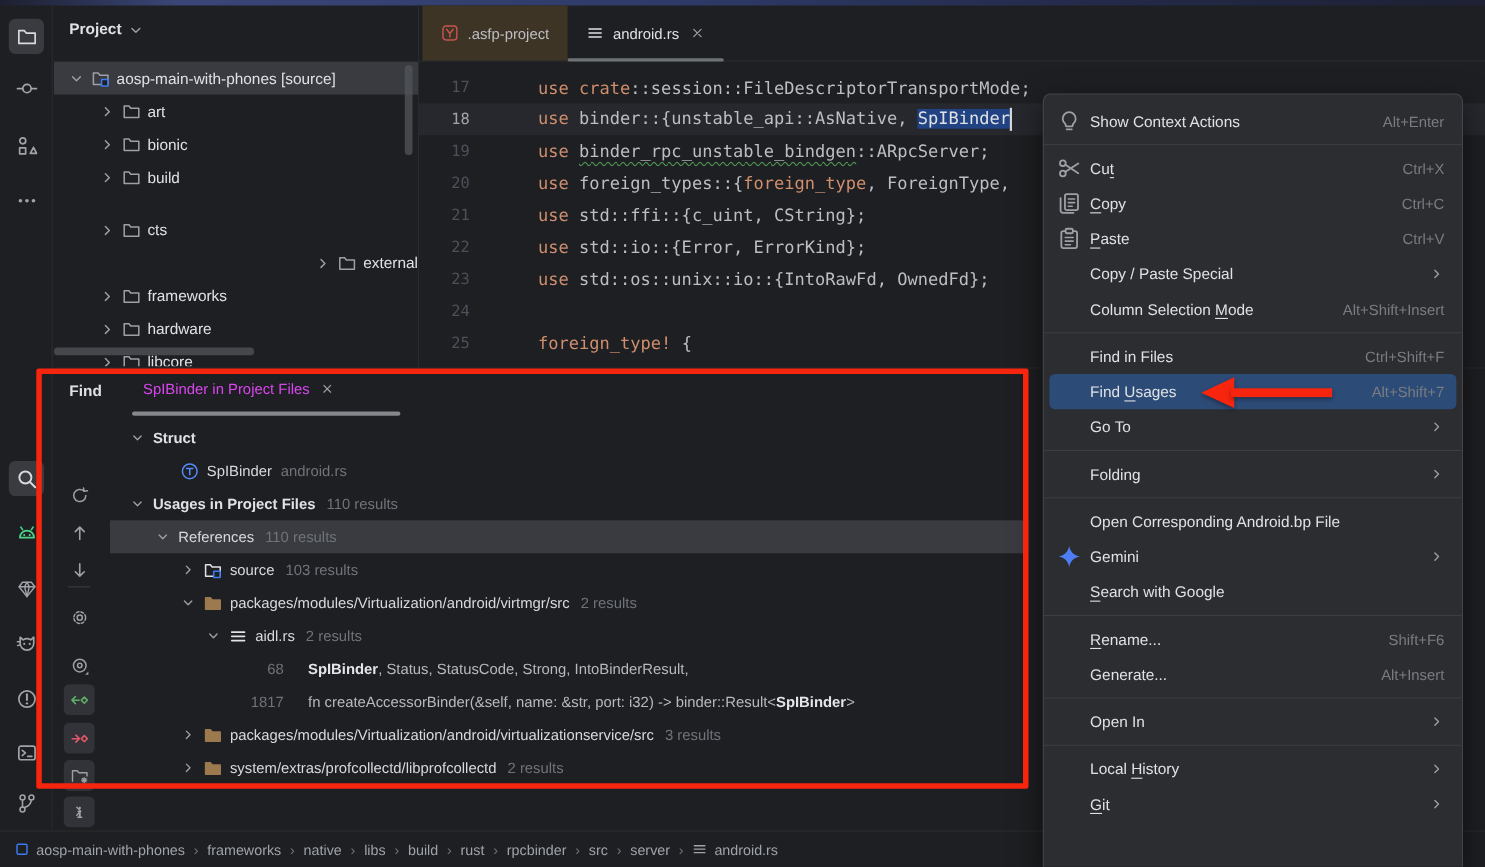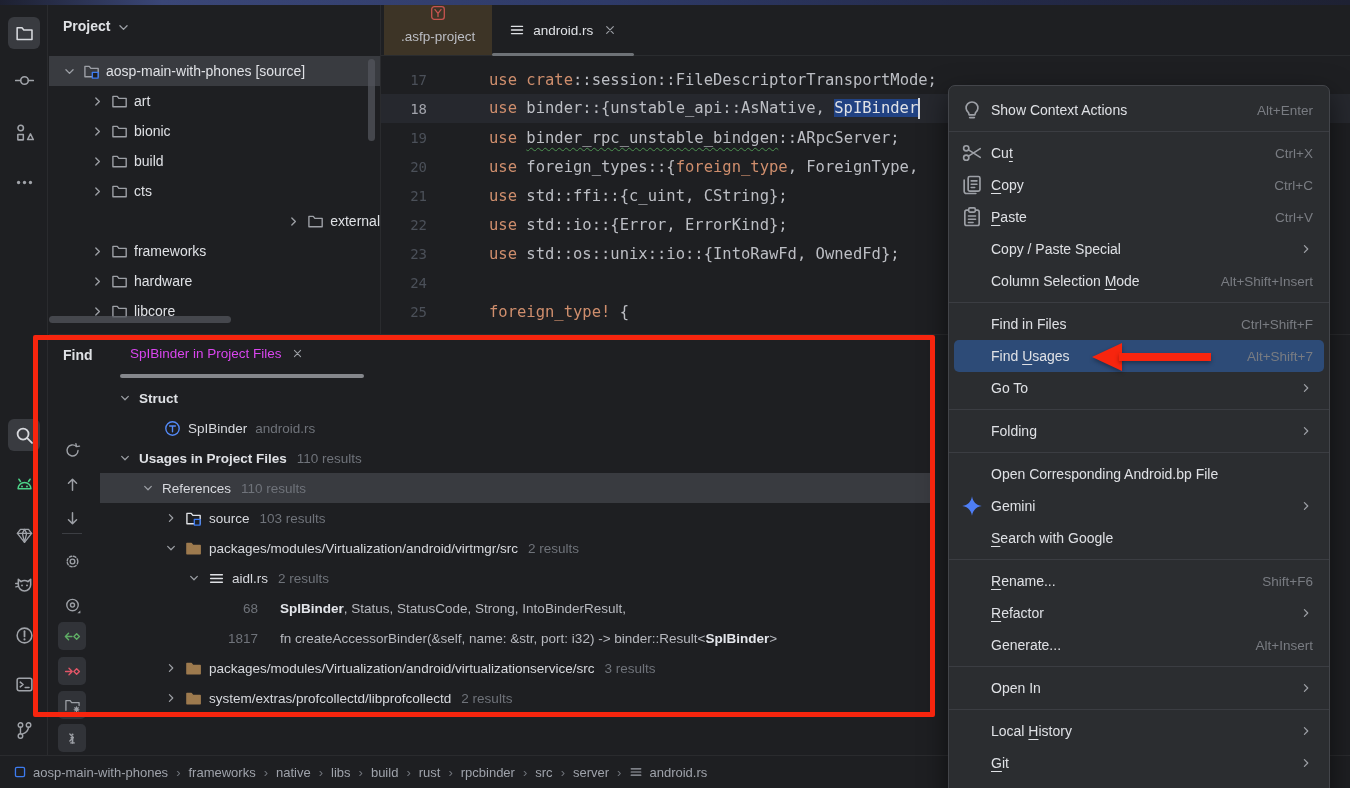--- a/index.html
+++ b/index.html
@@ -32,21 +32,21 @@
   .pt-row .ig { width:15px; height:15px; color:#9da0a6; flex:none; }
   .pt-row .fico { width:17px; height:17px; color:#9da0a6; flex:none; }
   .pp-vscroll { position:absolute; right:5px; top:55px; width:7px; height:82px; background:#53565c; border-radius:4px; opacity:.75; }
   .pp-hscroll { position:absolute; left:0; top:312px; width:182px; height:7px; background:#53565c; border-radius:4px; opacity:.75; }
 
   
   .editor { position:absolute; left:380px; top:5px; width:970px; height:329px; border-left:1px solid #2a2b2e; }
   .tabbar { height:51px; display:flex; align-items:stretch; border-bottom:1px solid #2a2c2f; }
   .tab { display:flex; align-items:center; gap:8px; padding:0 17px; font-size:13.5px; color:#bcbec4; position:relative; }
   .tab .ig { width:16px; height:16px; }
-  .tab.asfp { background:#3d3426; margin-left:3px;flex-direction:column; }
+  .tab.asfp { background:#3d3426; margin-left:3px; }
   .tab.current { color:#dfe1e5; }
   .tab.current::after { content:""; position:absolute; left:0; right:0; bottom:-1px; height:3px;
     background:#6e7277; border-radius:2px; }
   .tab .close { width:14px; height:14px; color:#9da0a6; margin-left:2px; }
   .codearea { position:absolute; left:0; top:56px; width:970px; height:273px; padding-top:4px;
     font-family:"DejaVu Sans Mono","Liberation Mono",monospace; font-size:15.5px; }
   .cline { height:29px; display:flex; align-items:center; white-space:pre; }
   .cline.current { background:#26282e; }
   .gut { width:90px; padding-right:44px; text-align:right; color:#4b5059; font-size:14px; flex:none; }
   .cline.current .gut { color:#a1a3ab; }
@@ -273,21 +273,21 @@
             <path d="M6.2 4.2L10 8l-3.8 3.8" stroke-width="1.4"></path>
           </svg>
         </span>
         <span class="fico">
           <svg viewBox="0 0 16 16" fill="none" stroke="currentColor" stroke-width="1.3" stroke-linecap="round" stroke-linejoin="round">
             <path d="M1.8 13V3.2h4.1l1.5 1.9h6.9V13z"></path>
           </svg>
         </span>
         <span class="lbl">build</span>
       </div>
-      <div class="pt-row" style="padding-left: 41px;">
+      <div class="pt-row" style="padding-left: 41px; margin-top: 18px;">
         <span class="ig">
           <svg viewBox="0 0 16 16" fill="none" stroke="currentColor" stroke-width="1.3" stroke-linecap="round" stroke-linejoin="round">
             <path d="M6.2 4.2L10 8l-3.8 3.8" stroke-width="1.4"></path>
           </svg>
         </span>
         <span class="fico">
           <svg viewBox="0 0 16 16" fill="none" stroke="currentColor" stroke-width="1.3" stroke-linecap="round" stroke-linejoin="round">
             <path d="M1.8 13V3.2h4.1l1.5 1.9h6.9V13z"></path>
           </svg>
         </span>
@@ -770,29 +770,20 @@
       <span class="mlabel"><u>S</u>earch with Google</span>
     </div>
     <div class="msep"></div>
     <div class="mi">
       <span class="mic"></span>
       <span class="mlabel"><u>R</u>ename...</span>
       <span class="short">Shift+F6</span>
     </div>
     <div class="mi">
       <span class="mic"></span>
-      <span class="mlabel"><u>R</u>efactor</span>
-      <span class="subarrow">
-        <svg viewBox="0 0 16 16" fill="none" stroke="currentColor" stroke-width="1.3" stroke-linecap="round" stroke-linejoin="round">
-          <path d="M6.2 4.2L10 8l-3.8 3.8" stroke-width="1.4"></path>
-        </svg>
-      </span>
-    </div>
-    <div class="mi">
-      <span class="mic"></span>
       <span class="mlabel">Generate...</span>
       <span class="short">Alt+Insert</span>
     </div>
     <div class="msep"></div>
     <div class="mi">
       <span class="mic"></span>
       <span class="mlabel">Open In</span>
       <span class="subarrow">
         <svg viewBox="0 0 16 16" fill="none" stroke="currentColor" stroke-width="1.3" stroke-linecap="round" stroke-linejoin="round">
           <path d="M6.2 4.2L10 8l-3.8 3.8" stroke-width="1.4"></path>

